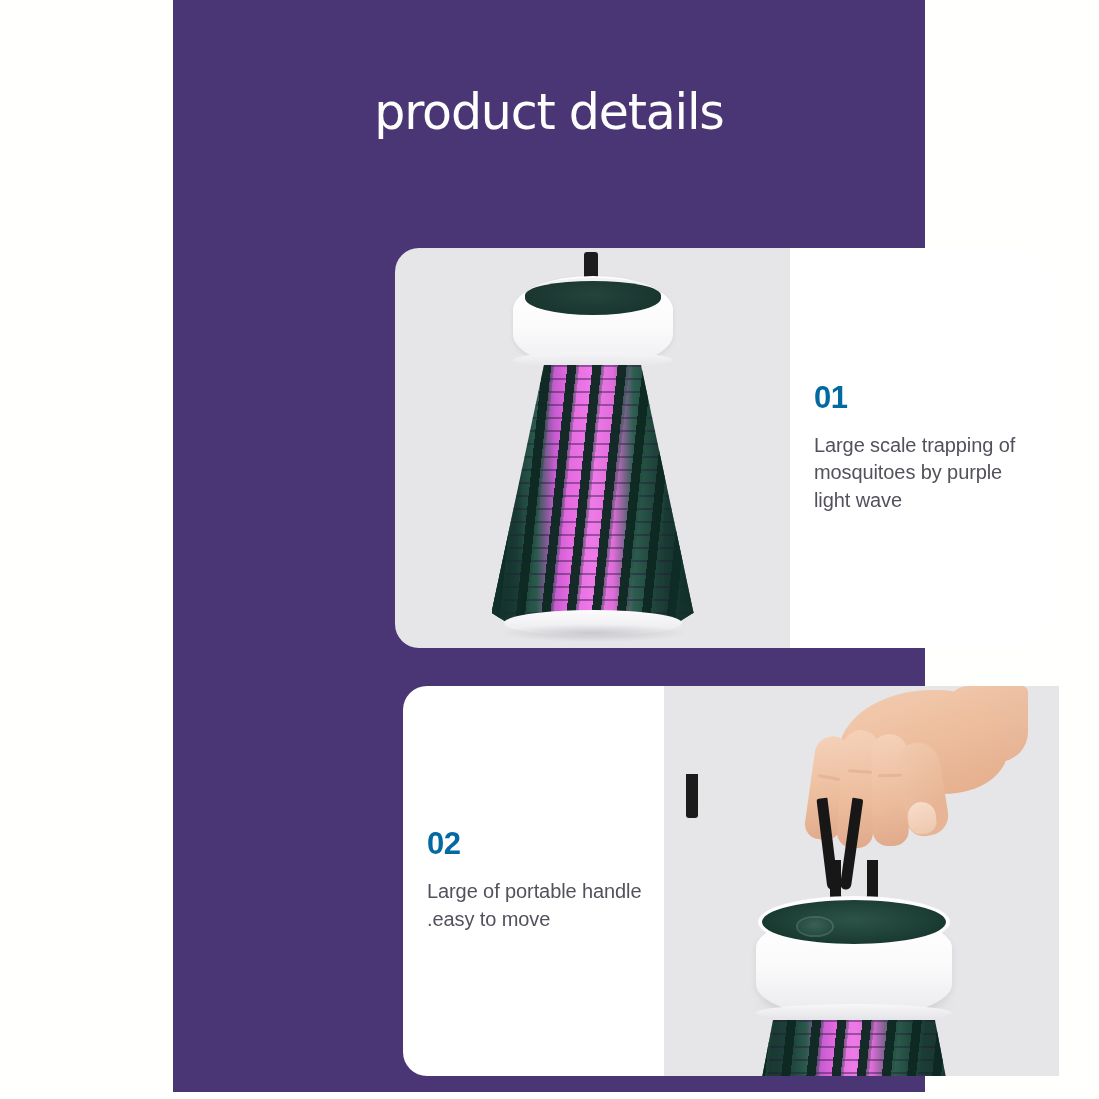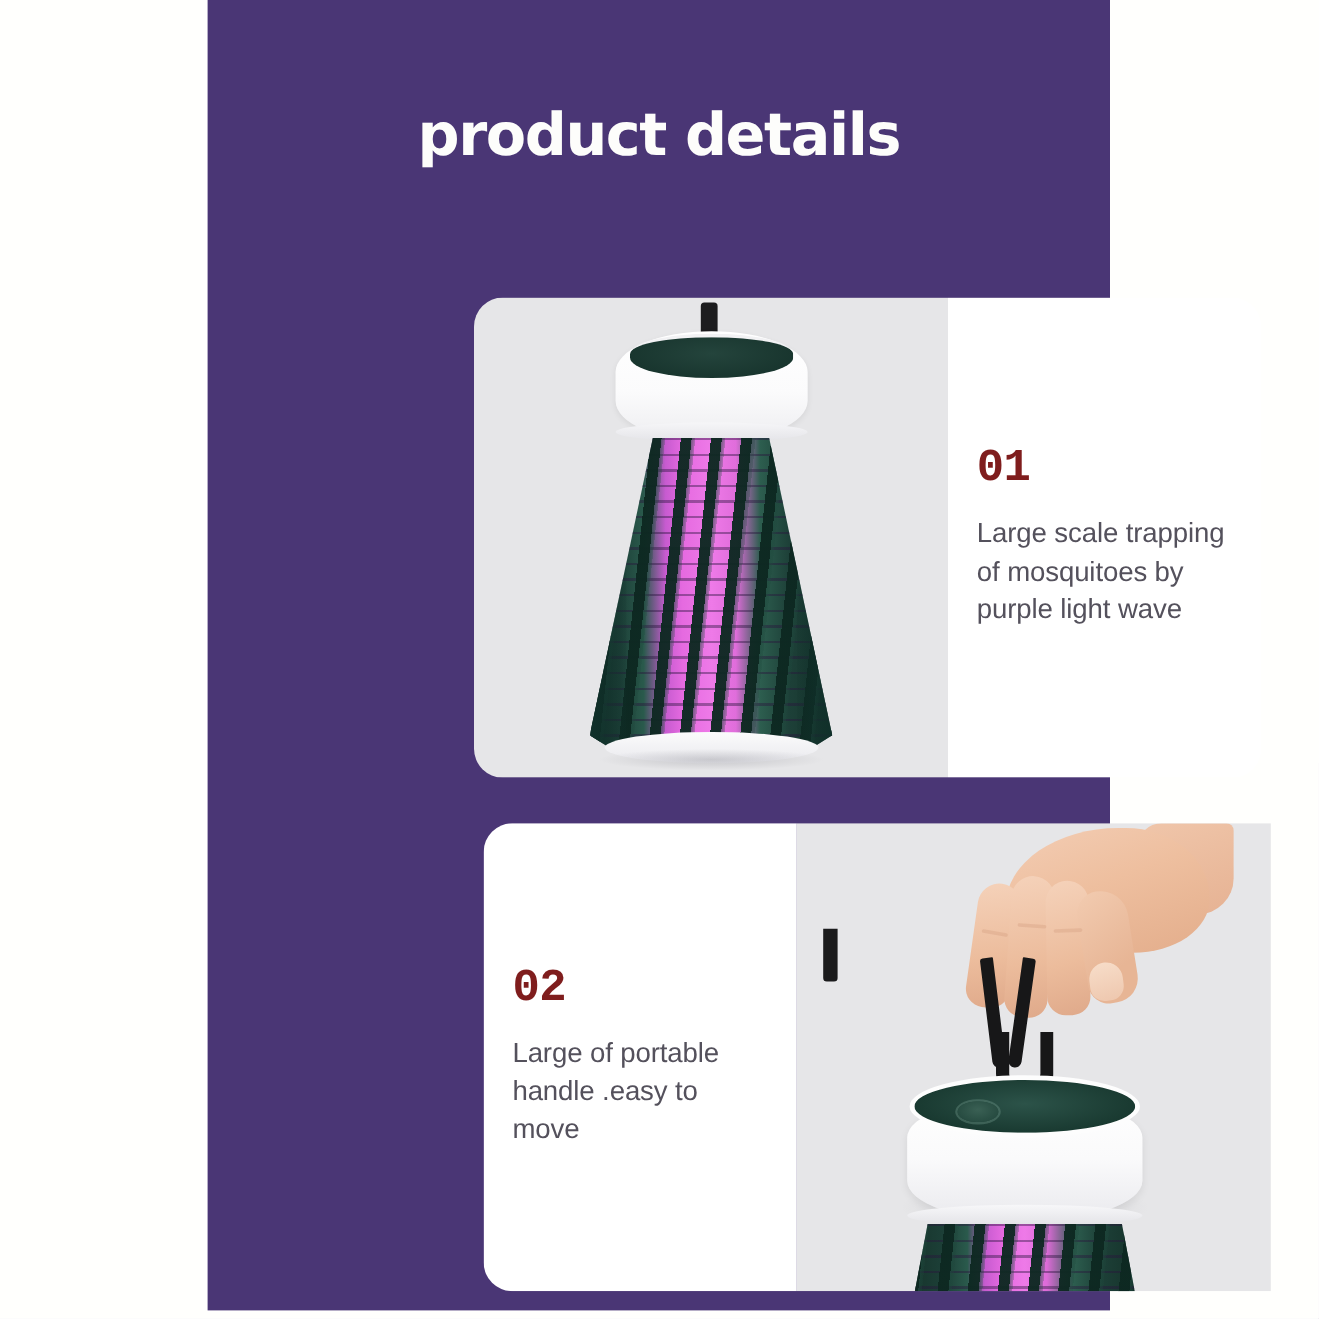--- a/index.html
+++ b/index.html
@@ -37,21 +37,21 @@
     left: 0;
     top: 0;
     width: 752px;
     text-align: center;
   }
   .title {
     margin: 0;
     padding-top: 88px;
     font-size: 49px;
     line-height: 1.0;
-    font-weight: 700;
+    font-weight: 400;
     letter-spacing: -1.2px;
     color: #fdfdfb;
     font-family: "DejaVu Sans", sans-serif;
   }
   .subtitle {
     margin: 0;
     padding-top: 20px;
     font-size: 21px;
     font-weight: 400;
     color: #f4f2f7;
@@ -80,30 +80,30 @@
     position: relative;
     overflow: hidden;
   }
 
   .row-1 .panel-image { width: 395px; height: 400px; }
   .row-1 .panel-text  { width: 261px; height: 400px; padding: 0 26px 0 24px; }
   .row-2 .panel-text  { width: 261px; height: 390px; padding: 0 22px 0 24px; }
   .row-2 .panel-image { width: 395px; height: 390px; }
 
   .num {
-    font-size: 38px;
+    font-size: 31px;
     font-weight: 700;
-    color: #7f1d1d;
+    color: #0369a1;
     letter-spacing: -0.5px;
     line-height: 1;
     margin-bottom: 19px;
-    font-family: Liberation Mono, monospace;
+    font-family: Liberation Sans, sans-serif;
   }
   .desc {
-    font-size: 23px;
+    font-size: 20px;
     line-height: 1.38;
     color: #54515c;
     letter-spacing: -0.1px;
   }
 
   
   .lamp1 {
     position: absolute;
     left: 50%;
     top: 4px;

